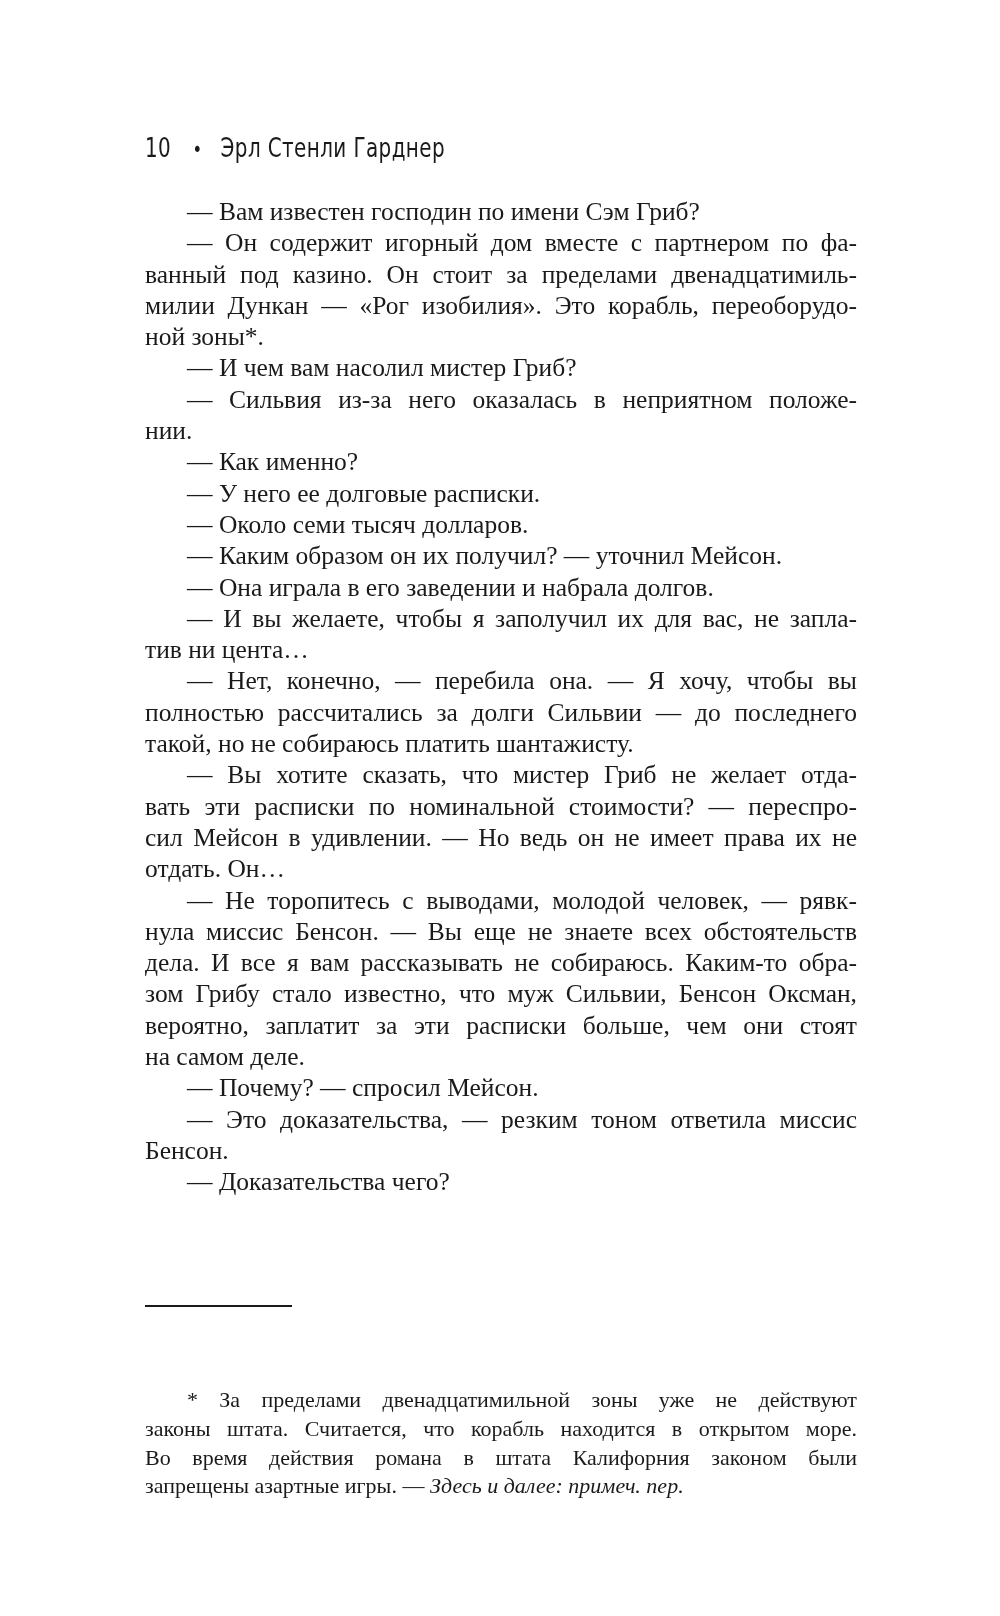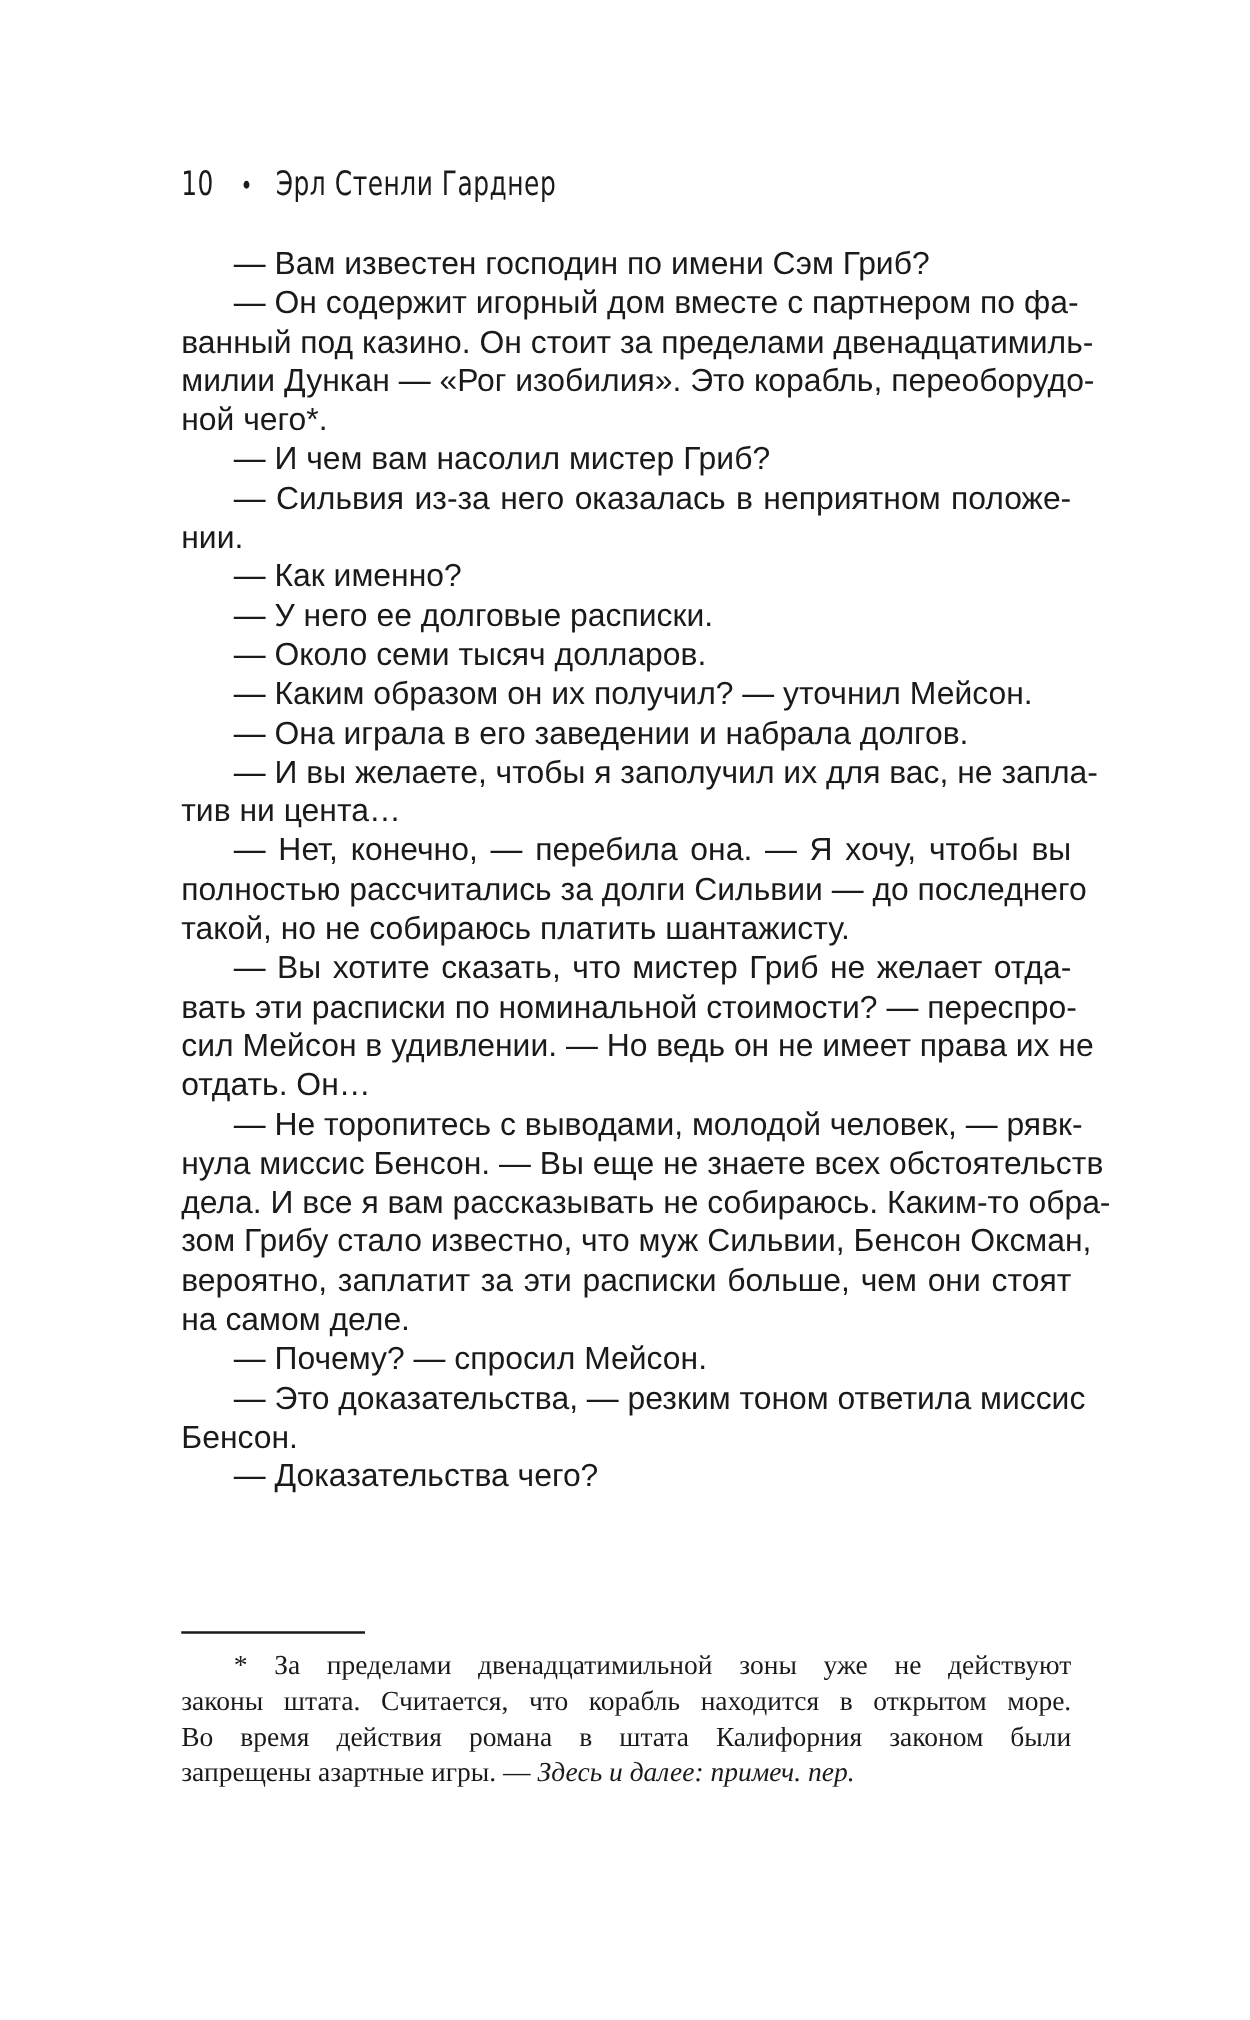--- a/index.html
+++ b/index.html
@@ -6,52 +6,52 @@
     body { width: 1000px; height: 1616px; position: relative; overflow: hidden; color: #1a1a1a; }
     .header {
       position: absolute; left: 145px; top: 132px;
       font-family: "DejaVu Sans Condensed", "DejaVu Sans", sans-serif;
       font-size: 27px; letter-spacing: 0.5px; color: #1a1a1a;
       transform: scaleX(0.82); transform-origin: left top;
     }
     .header .bullet { margin: 0 22px 0 26px; font-size: 22px; }
     .body-text {
       position: absolute; left: 145px; top: 196px; width: 712px;
-      font-family: Liberation Sans, sans-serif;
+      font-family: Liberation Serif, serif;
       font-size: 25.5px; line-height: 31.3px;
     }
     .line { display: block; white-space: nowrap; text-align: justify; text-align-last: justify; height: 31.3px; }
     .line.last { text-align-last: left; }
     .line.indent { padding-left: 42px; }
     .footnote-rule {
       position: absolute; left: 145px; top: 1305px; width: 147px; height: 0;
       border-top: 2px solid #1a1a1a;
     }
     .footnote {
-      position: absolute; left: 145px; top: 1318px; width: 712px;
+      position: absolute; left: 145px; top: 1386px; width: 712px;
       font-family: "Liberation Serif", "DejaVu Serif", serif;
       font-size: 22px; line-height: 28.8px;
     }
     .footnote .line { height: 28.8px; }
     .footnote .line.indent { padding-left: 42px; }
     em { font-style: italic; }
   </style>
 </head>
 <body>
 
 <div class="header">
   <span>10</span><span class="bullet">•</span><span>Эрл Стенли Гарднер</span>
 </div>
 
 <div class="body-text" id="body-text">
     <span class="line indent last">— Вам известен господин по имени Сэм Гриб?</span>
     <span class="line indent">— Он содержит игорный дом вместе с партнером по фа-</span>
     <span class="line">ванный под казино. Он стоит за пределами двенадцатимиль-</span>
     <span class="line">милии Дункан — «Рог изобилия». Это корабль, переоборудо-</span>
-    <span class="line last">ной чего*.</span>
+    <span class="line last">ной зоны*.</span>
     <span class="line indent last">— И чем вам насолил мистер Гриб?</span>
     <span class="line indent">— Сильвия из-за него оказалась в неприятном положе-</span>
     <span class="line last">нии.</span>
     <span class="line indent last">— Как именно?</span>
     <span class="line indent last">— У него ее долговые расписки.</span>
     <span class="line indent last">— Около семи тысяч долларов.</span>
     <span class="line indent last">— Каким образом он их получил? — уточнил Мейсон.</span>
     <span class="line indent last">— Она играла в его заведении и набрала долгов.</span>
     <span class="line indent">— И вы желаете, чтобы я заполучил их для вас, не запла-</span>
     <span class="line last">тив ни цента…</span>

